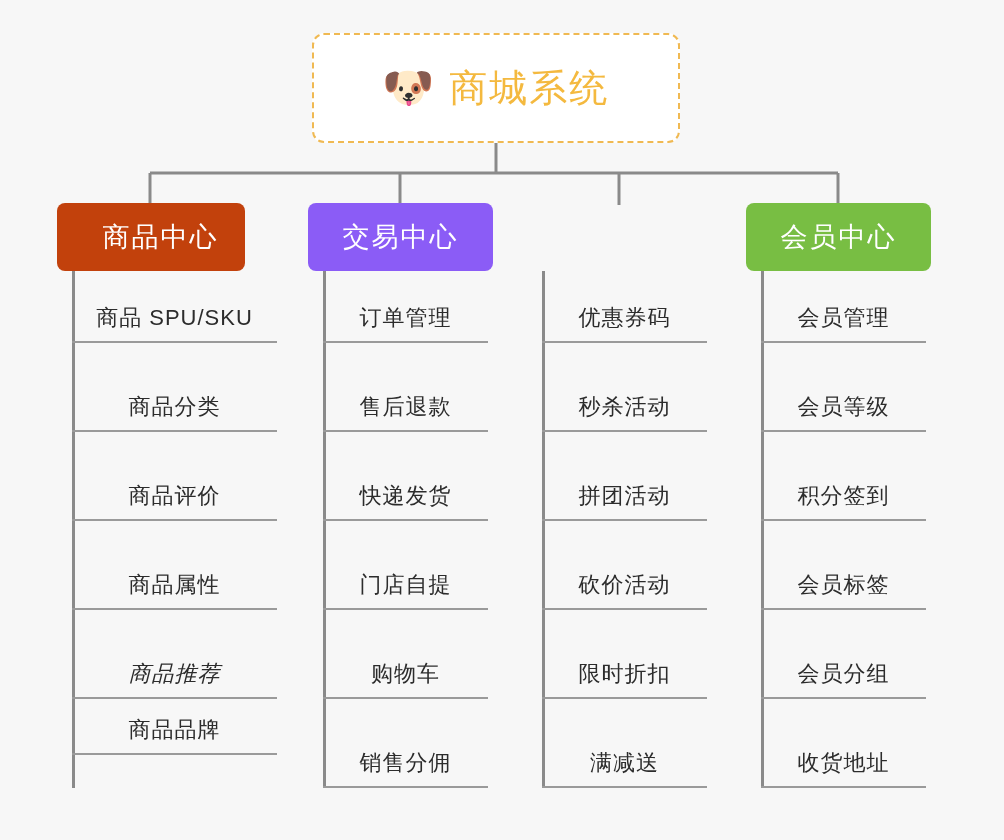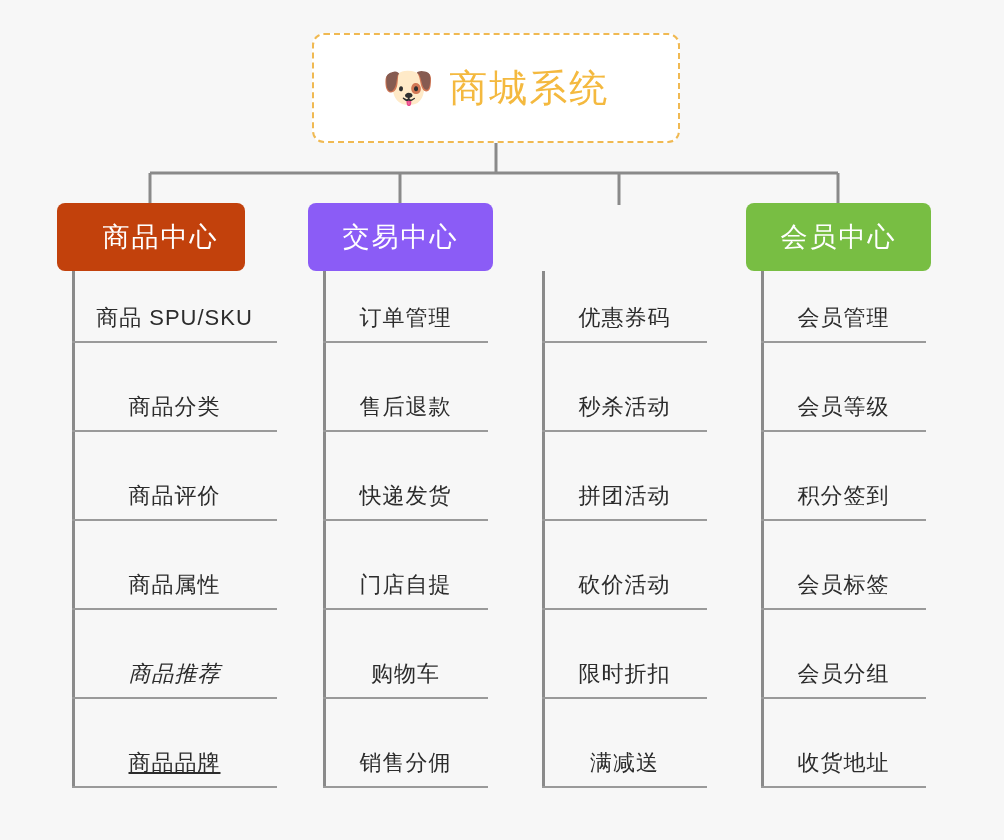--- a/index.html
+++ b/index.html
@@ -121,21 +121,21 @@
         </div>
         <div class="leaf" style="left: 72px; width: 205px; top: 282px;">
           <span>商品评价</span>
         </div>
         <div class="leaf" style="left: 72px; width: 205px; top: 371px;">
           <span>商品属性</span>
         </div>
         <div class="leaf" style="left: 72px; width: 205px; top: 460px; font-style: italic;">
           <span>商品推荐</span>
         </div>
-        <div class="leaf" style="left: 72px; width: 205px; top: 549px; text-decoration: underline;">
+        <div class="leaf" style="left: 72px; width: 205px; top: 516px;">
           <span>商品品牌</span>
         </div>
       </div>
       <div class="column" style="left: 0px; width: 1004px; height: 637px;">
         <div class="cat-box" style="left: 308px; width: 185px; background: #8b5cf6;">
           <span>交易中心</span>
         </div>
         <div class="leaf-rail" style="left: 323px; top: 68px; height: 517px; background: rgb(138, 138, 138);"></div>
         <div class="leaf" style="left: 323px; width: 165px; top: 104px;">
           <span>订单管理</span>

